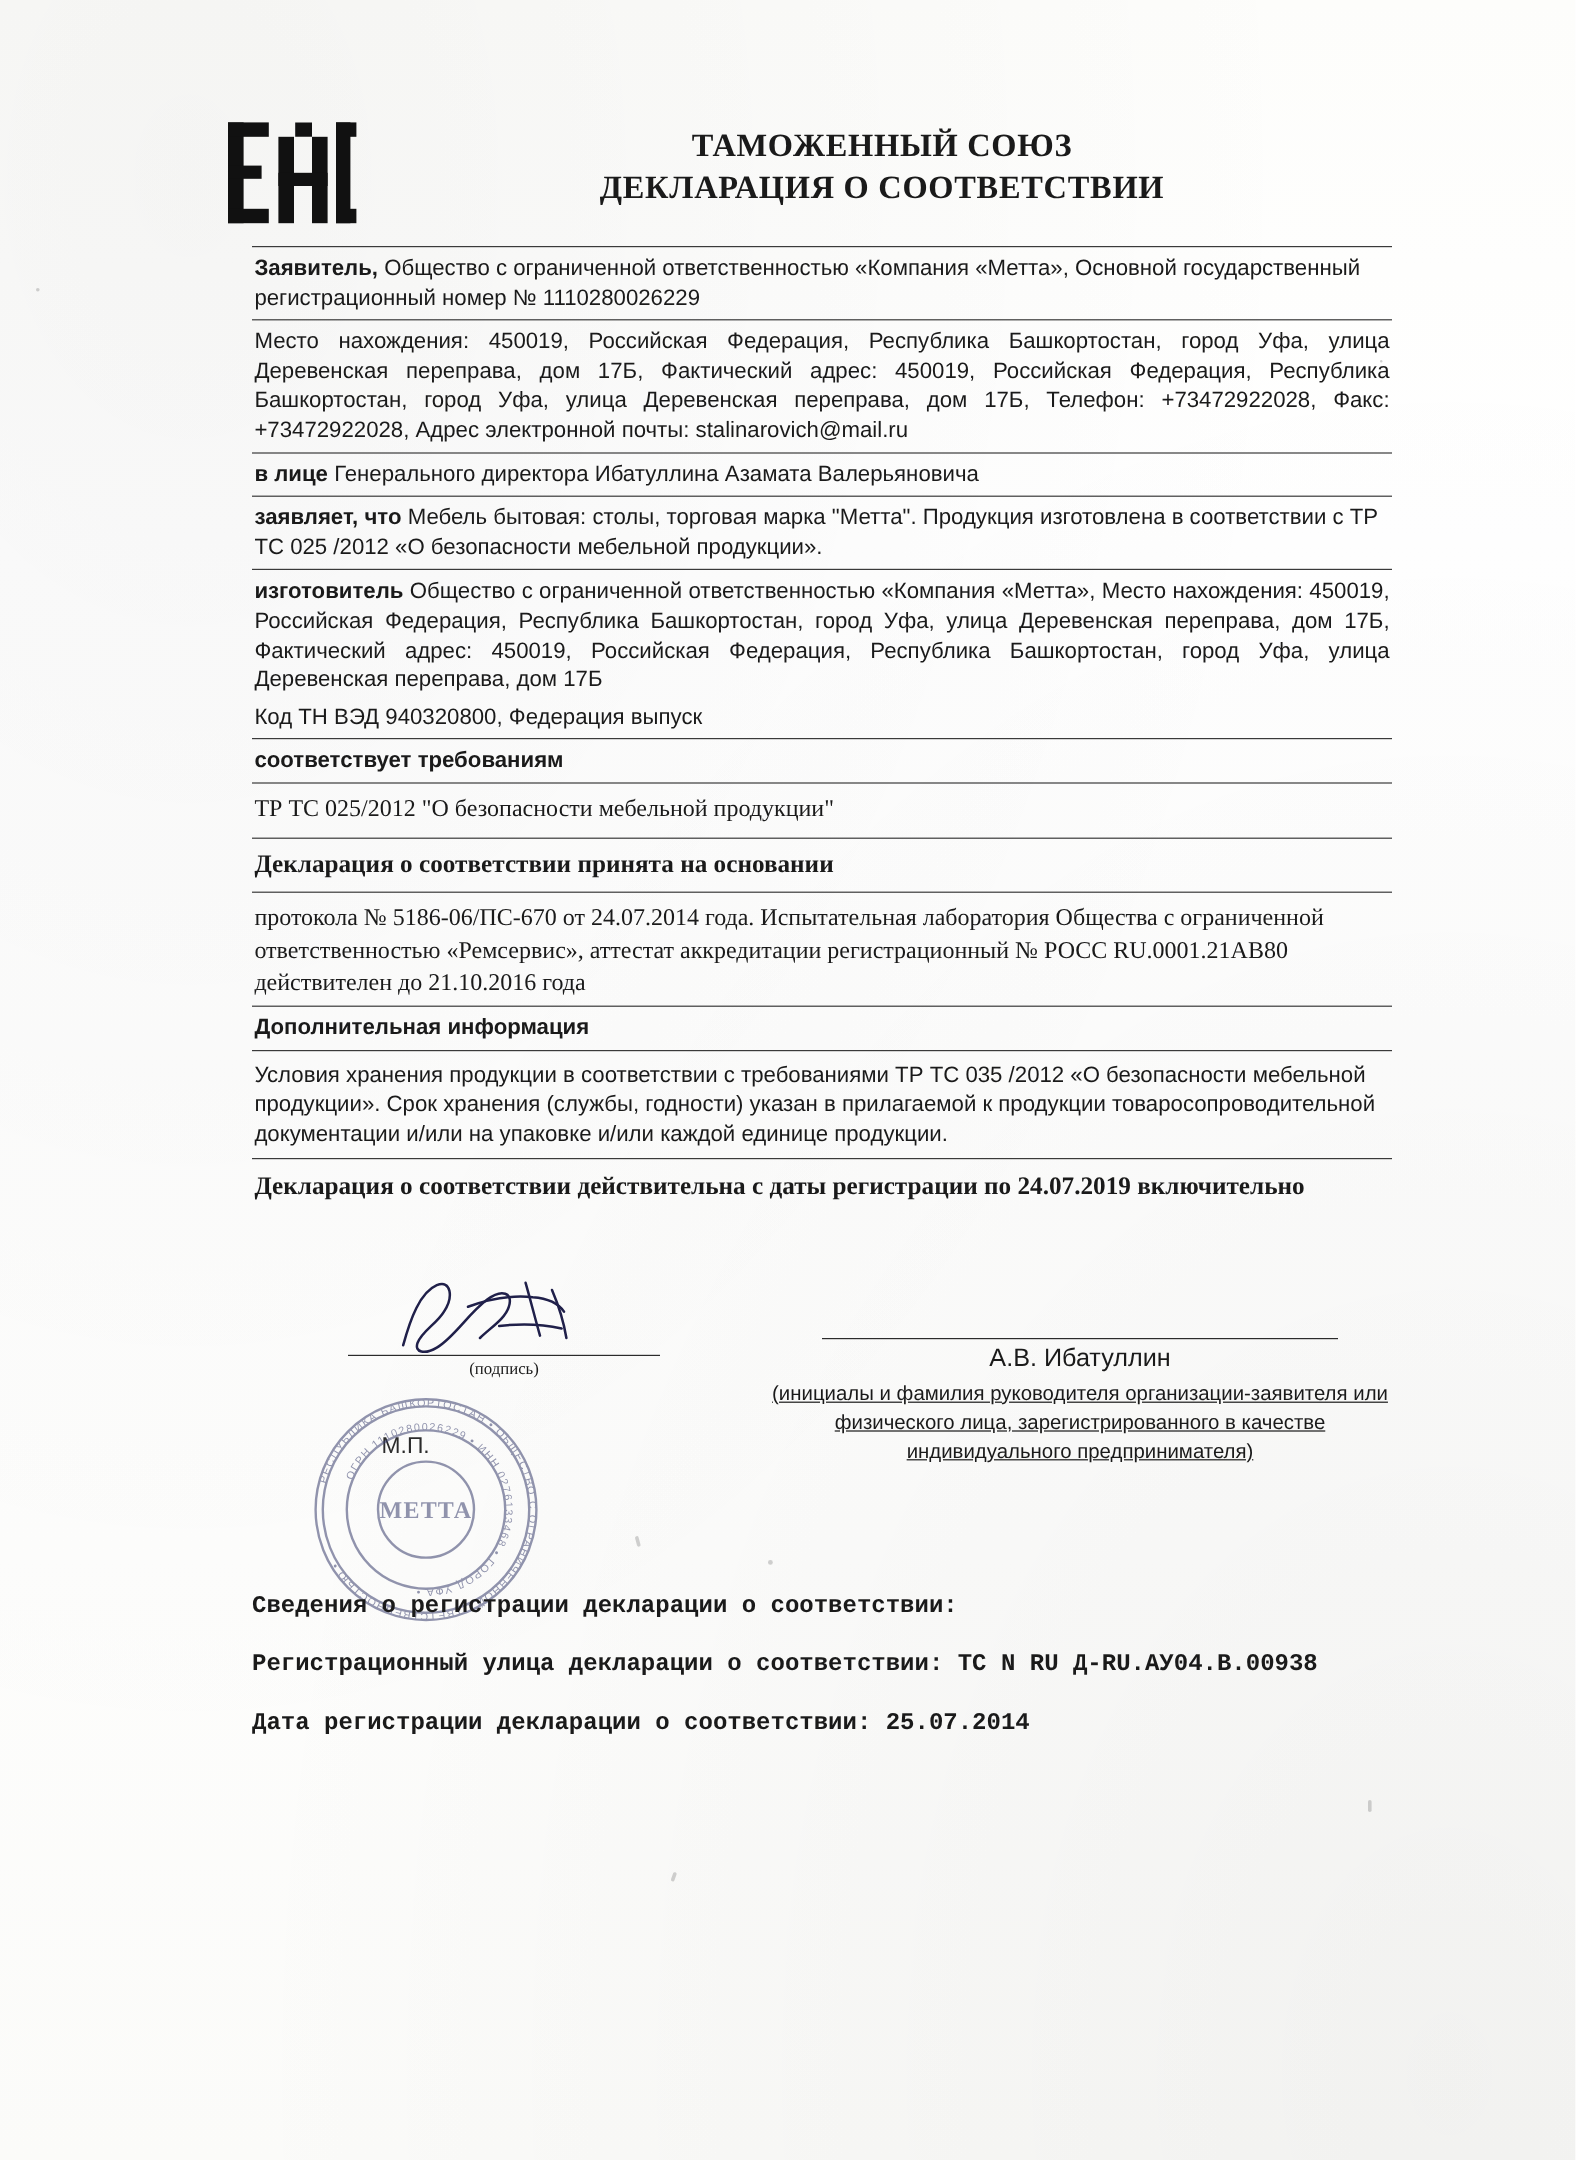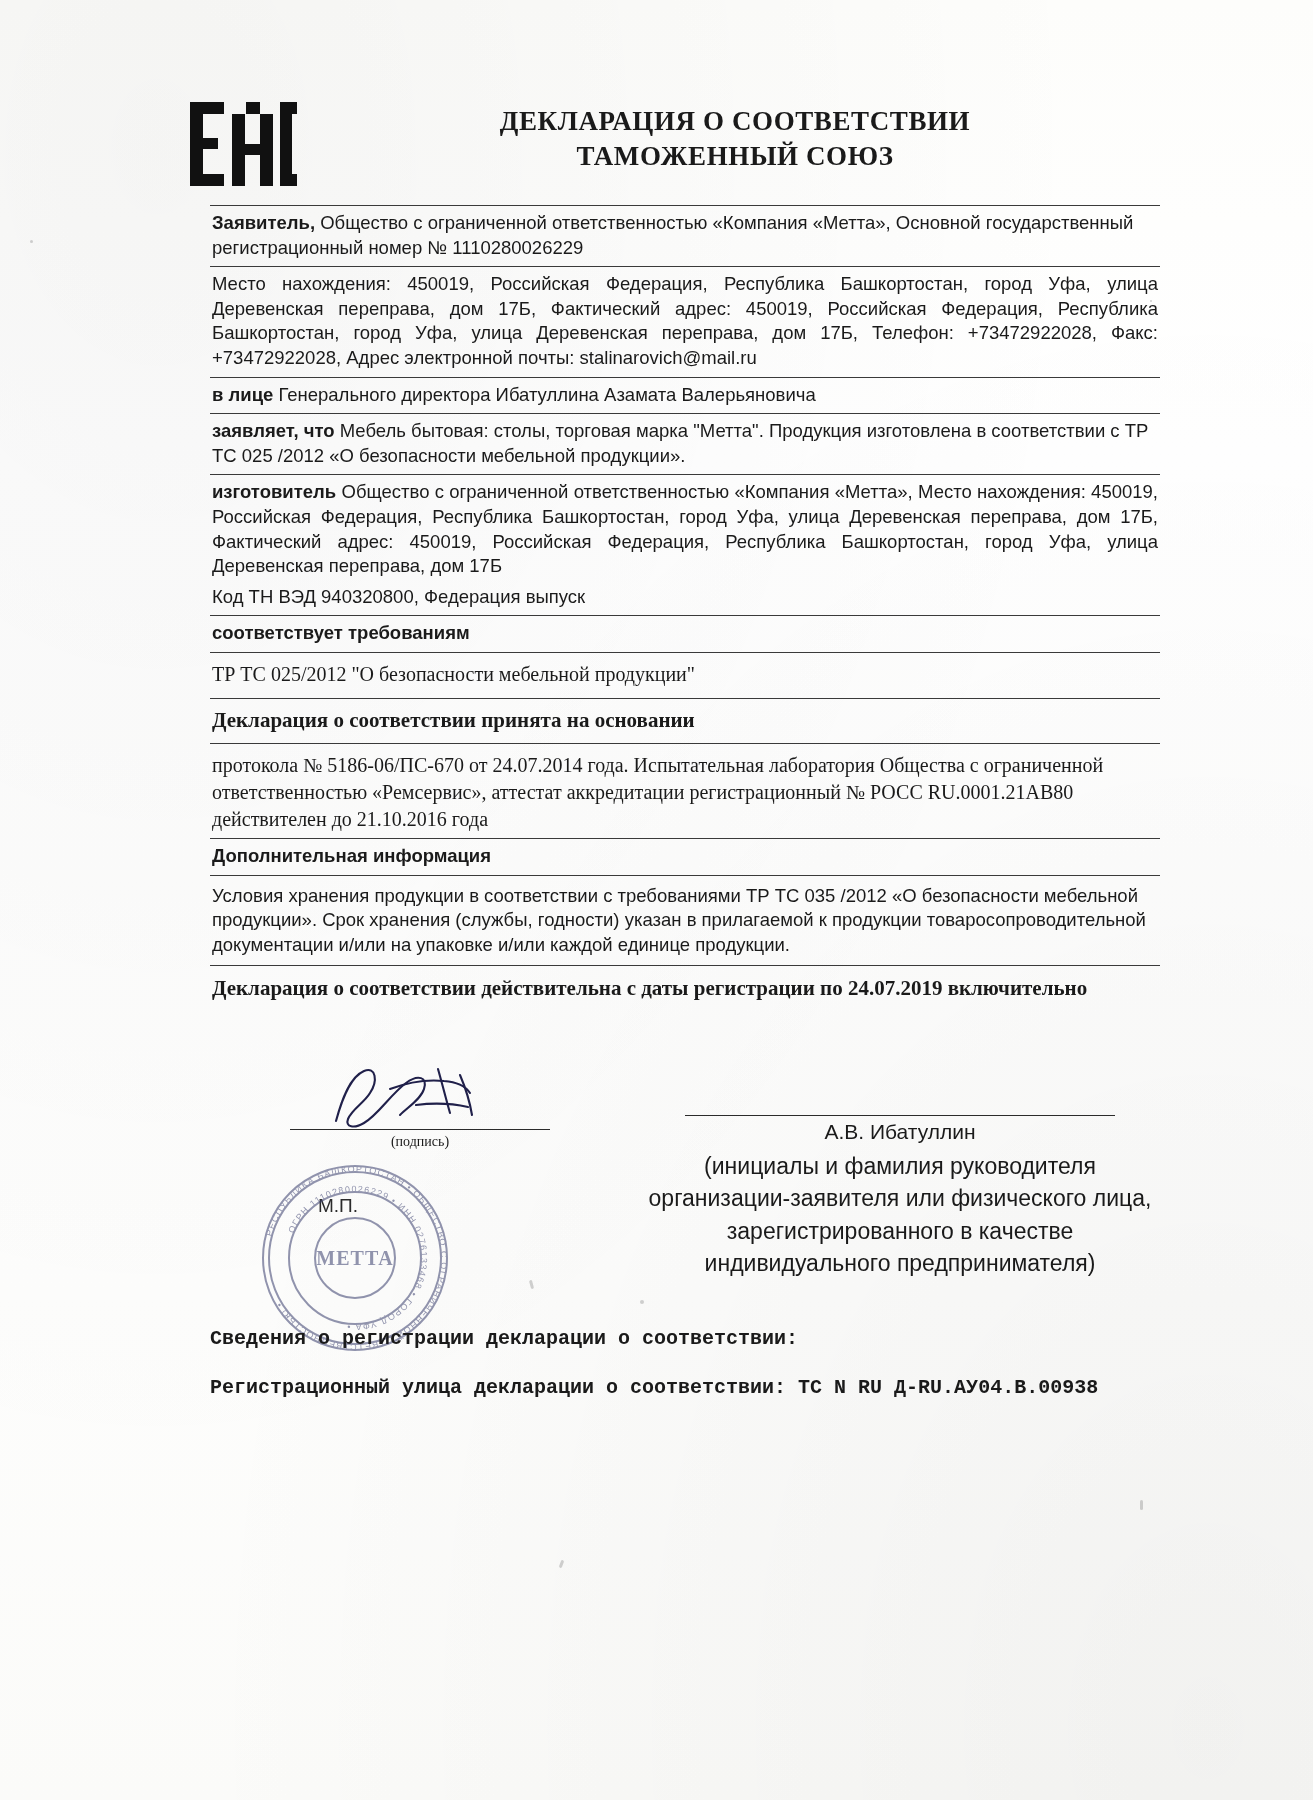--- a/index.html
+++ b/index.html
@@ -113,23 +113,24 @@
     height: 0;
     width: 430px;
     margin: 0 auto 4px auto;
   }
   .sig-name {
     font-size: 21px;
     font-family: "Liberation Sans", sans-serif;
     margin-bottom: 6px;
   }
   .sig-note {
-    font-size: 23px;
+    font-size: 17px;
     font-family: "Liberation Sans", sans-serif;
     line-height: 1.42;
+    text-decoration: underline;
   }
   .mp {
     position: absolute;
     left: 108px;
     top: 128px;
     font-size: 19px;
     font-family: "Liberation Sans", sans-serif;
     color: #2b2b2b;
   }
   .stamp {
@@ -182,22 +183,22 @@
             <rect x="72" y="16" width="13" height="72"></rect>
             <rect x="44" y="46" width="41" height="11"></rect>
 
             <rect x="92" y="4" width="17" height="12"></rect>
             <rect x="92" y="76" width="17" height="12"></rect>
             <rect x="92" y="4" width="12" height="84"></rect>
           </g>
         </svg>
       </div>
       <div class="title-block">
+        <div class="title-line">ТАМОЖЕННЫЙ СОЮЗ</div>
         <div class="title-line">ДЕКЛАРАЦИЯ О СООТВЕТСТВИИ</div>
-        <div class="title-line">ТАМОЖЕННЫЙ СОЮЗ</div>
       </div>
     </div>
 
     <div class="rule"></div>
 
     <div class="block sans">
       <span class="b">Заявитель,</span><span> Общество с ограниченной ответственностью «Компания «Метта», Основной государственный регистрационный номер №  1110280026229</span>
     </div>
 
     <div class="rule"></div>
@@ -314,20 +315,21 @@
       <div class="sig-right">
         <div class="sig-name-line"></div>
         <div class="sig-name">А.В. Ибатуллин</div>
         <div class="sig-note">(инициалы и фамилия руководителя организации-заявителя или физического лица, зарегистрированного в качестве индивидуального предпринимателя)</div>
       </div>
     </div>
 
     <div class="reg">
       <div class="reg-line">Сведения о регистрации декларации о соответствии:</div>
       <div class="reg-line">Регистрационный улица декларации о соответствии: ТС N RU Д-RU.АУ04.В.00938</div>
+      <div class="reg-line">Дата регистрации декларации о соответствии: 25.07.2014</div>
     </div>
 
   </div>
 
   <span class="speck" style="left:30px;top:240px;width:3px;height:3px;"></span>
   <span class="speck" style="left:1150px;top:300px;width:2px;height:2px;"></span>
   <span class="speck" style="left:560px;top:1560px;width:3px;height:8px;transform:rotate(20deg);border-radius:2px;"></span>
   <span class="speck" style="left:1140px;top:1500px;width:3px;height:10px;border-radius:2px;"></span>
   <span class="speck" style="left:640px;top:1300px;width:4px;height:4px;"></span>
   <span class="speck" style="left:530px;top:1280px;width:3px;height:9px;transform:rotate(-15deg);border-radius:2px;"></span>

